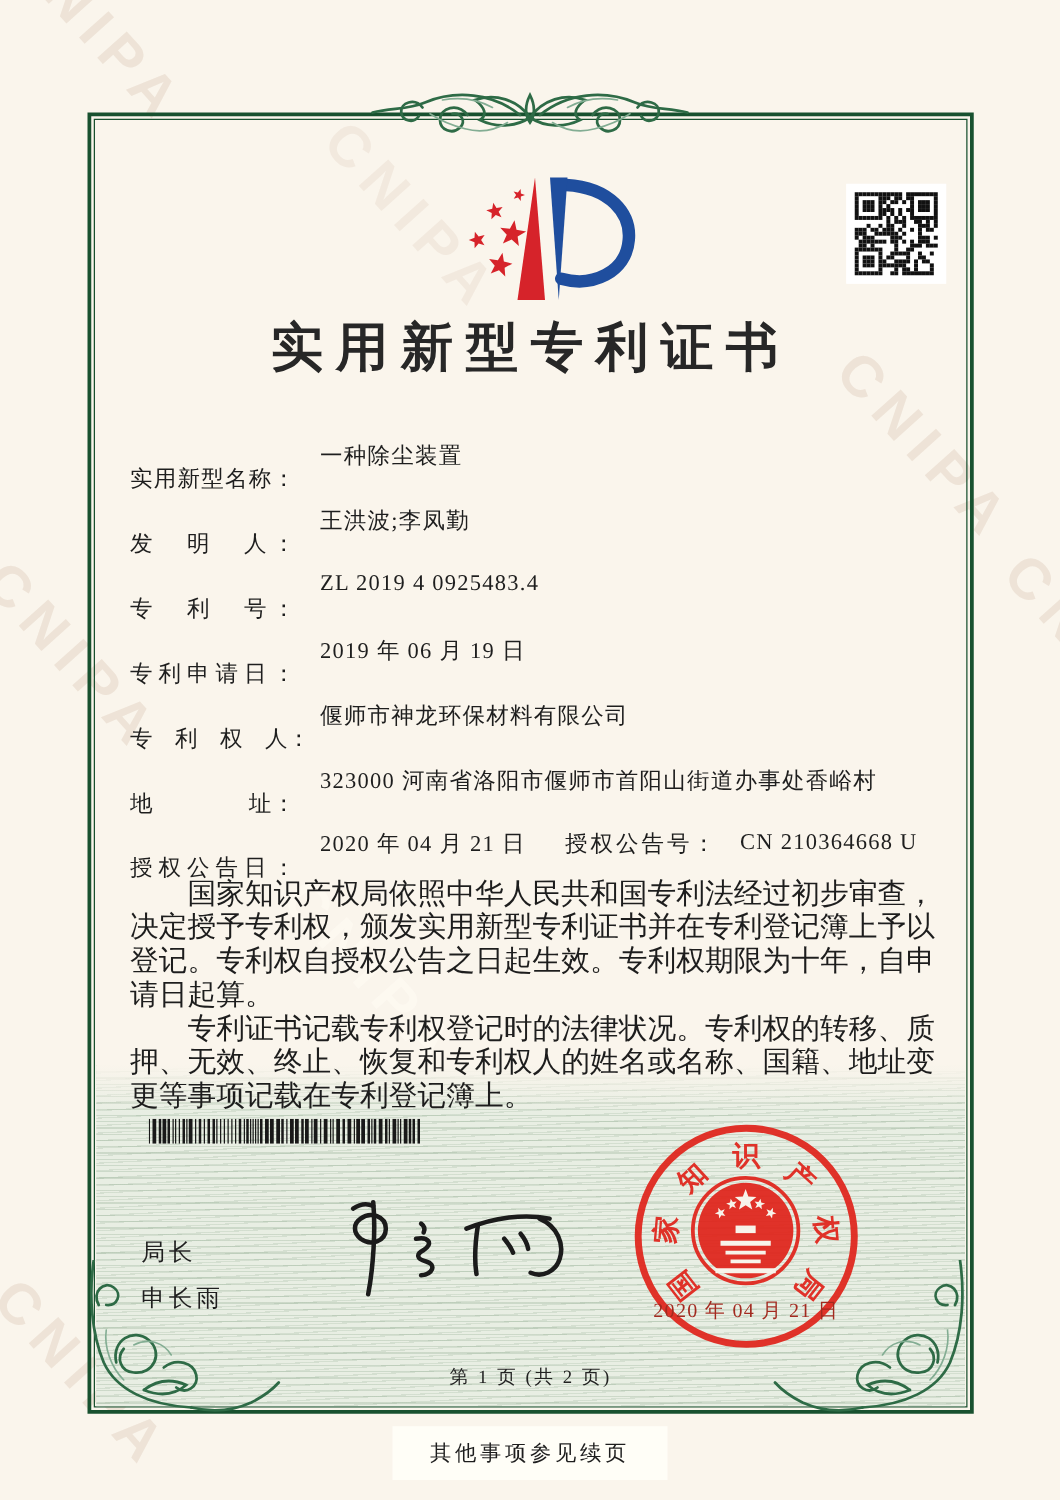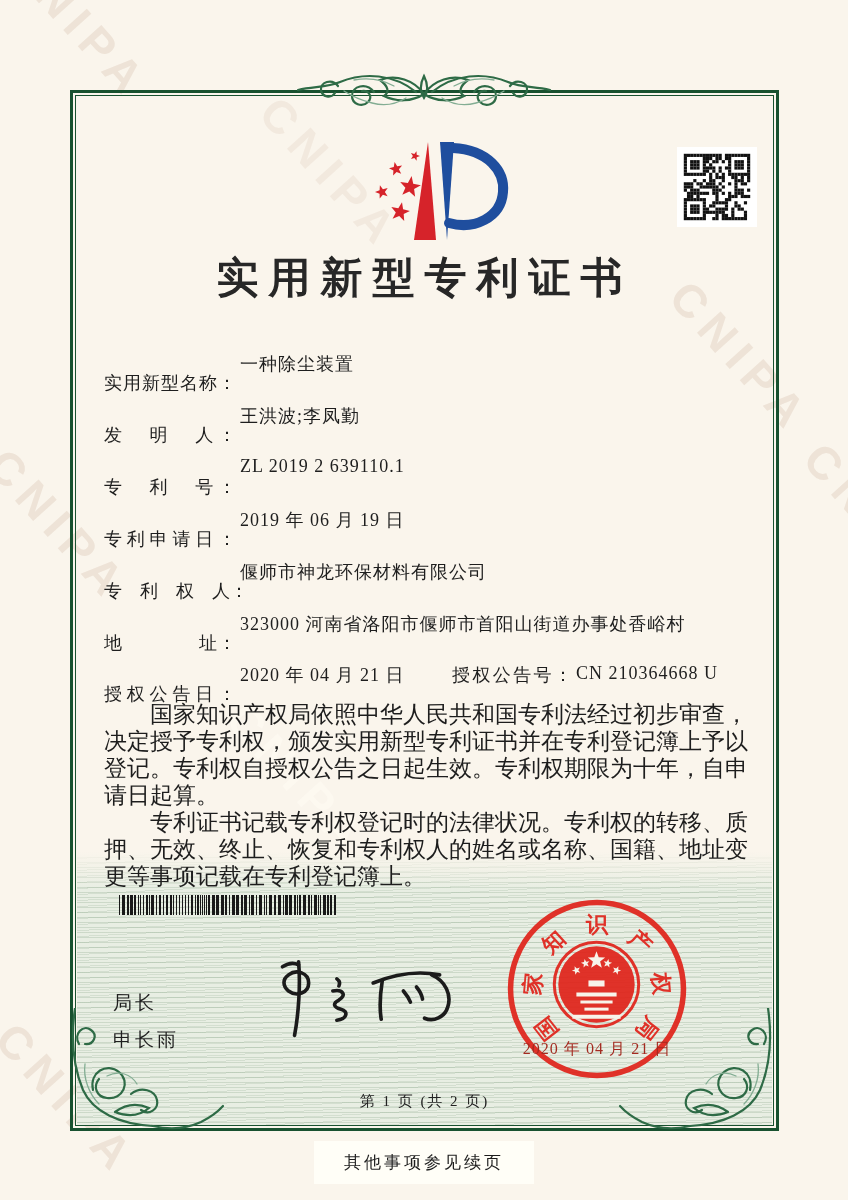--- a/index.html
+++ b/index.html
@@ -28,21 +28,21 @@
   .cert-no{position:absolute;left:104px;top:150px;font-size:19px;letter-spacing:2px;color:#222;}
 
   .logo{position:absolute;left:352px;top:136px;width:160px;height:120px;}
   .qr{position:absolute;left:677px;top:147px;width:80px;height:80px;background:#fff;}
 
   .title{position:absolute;left:70px;top:250px;width:709px;text-align:center;
          font-size:42px;font-weight:bold;letter-spacing:10px;color:#272727;}
 
   .field{position:absolute;left:104px;font-size:18px;color:#1e1e1e;white-space:nowrap;}
   .flabel{display:inline-block;width:132px;text-align:justify;text-align-last:justify;vertical-align:top;margin-top:19px;}
-  .fvalue{margin-left:4px;letter-spacing:1px;}
+  .fvalue{margin-left:20px;letter-spacing:1px;}
   .field2{position:absolute;left:452px;font-size:18px;color:#1e1e1e;white-space:nowrap;}
   .flabel2{display:inline-block;width:120px;text-align:justify;text-align-last:justify;vertical-align:top;}
 
   .body-text{position:absolute;left:104px;top:701px;width:644px;font-size:23px;
              line-height:27px;color:#1d1d1d;text-align:justify;}
   .body-text p{margin:0;text-indent:2em;}
 
   .barcode{position:absolute;left:119px;top:895px;width:220px;height:20px;}
 
   .director{position:absolute;left:113px;top:963px;font-family:"Liberation Sans","DejaVu Sans",sans-serif;
@@ -392,21 +392,21 @@
 
   <div class="title">实用新型专利证书</div>
 
   <div class="field" style="top:352px;">
     <span class="flabel">实用新型名称：</span><span class="fvalue">一种除尘装置</span>
   </div>
   <div class="field" style="top:404px;">
     <span class="flabel">发　明　人：</span><span class="fvalue">王洪波;李凤勤</span>
   </div>
   <div class="field" style="top:456px;">
-    <span class="flabel">专　利　号：</span><span class="fvalue">ZL 2019 2 639110.1</span>
+    <span class="flabel">专　利　号：</span><span class="fvalue">ZL 2019 4 0925483.4</span>
   </div>
   <div class="field" style="top:508px;">
     <span class="flabel">专利申请日：</span><span class="fvalue">2019 年 06 月 19 日</span>
   </div>
   <div class="field" style="top:560px;">
     <span class="flabel">专　利　权　人：</span><span class="fvalue">偃师市神龙环保材料有限公司</span>
   </div>
   <div class="field" style="top:612px;">
     <span class="flabel">地　　　　址：</span><span class="fvalue">323000 河南省洛阳市偃师市首阳山街道办事处香峪村</span>
   </div>

